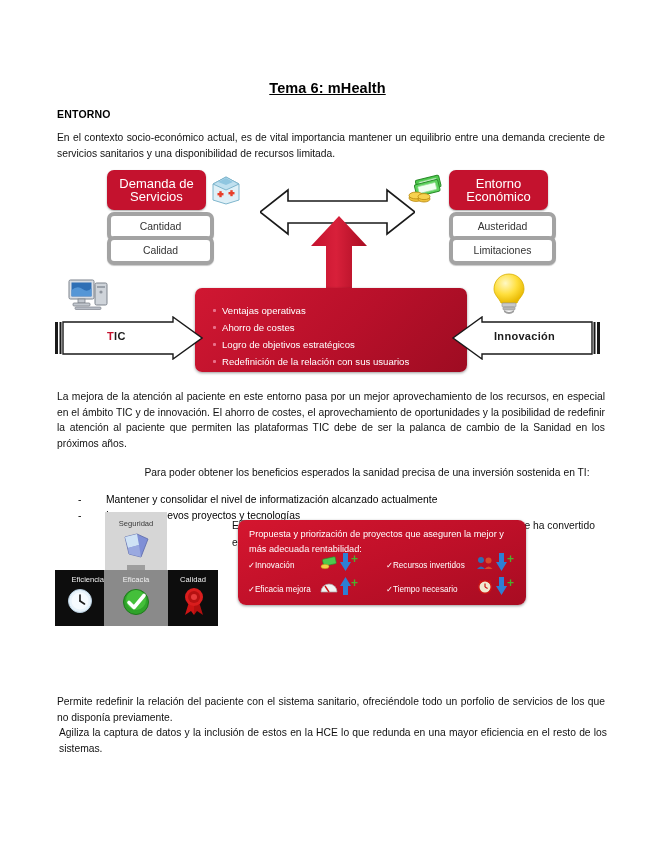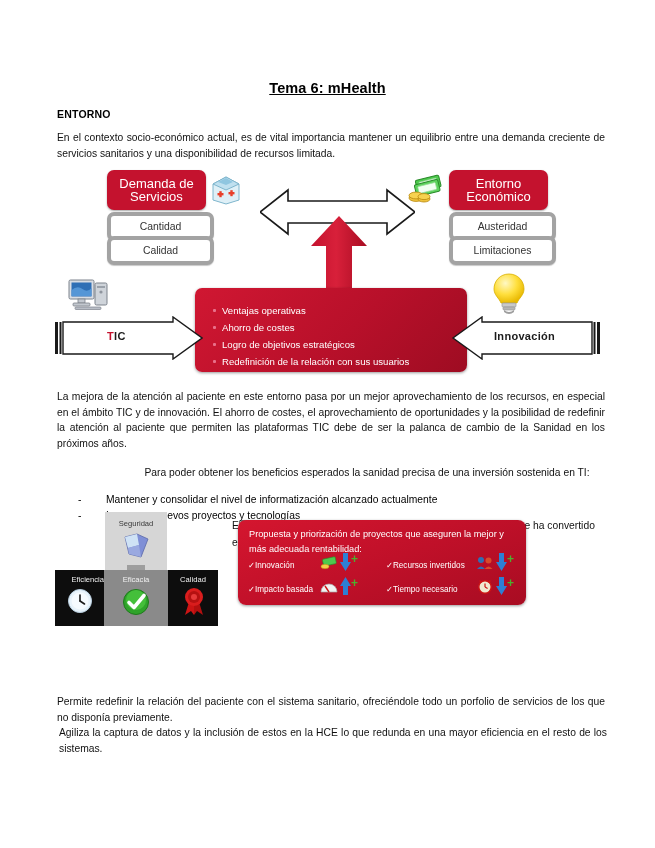--- a/index.html
+++ b/index.html
@@ -354,21 +354,21 @@
         </svg>
       </div>
       <div class="arrdown" style="left:258px;top:33px;">
         <svg width="11" height="18" viewBox="0 0 11 18">
             <polygon points="5.5,18 0,9 3,9 3,0 8,0 8,9 11,9" fill="#2e7fd4"></polygon>
           </svg>
       </div>
       <div class="plus" style="left:269px;top:33px;">+</div>
 
       <div class="rp-item" style="left:10px;top:64px;">
-        <span>✓</span><span>Impacto basada</span>
+        <span>✓</span><span>Eficacia mejora</span>
       </div>
       <div class="rp-ico" style="left:82px;top:60px;">
         <svg width="18" height="14" viewBox="0 0 18 14">
           <path d="M1 12 A8 8 0 0 1 17 12 Z" fill="#f2f2f2" stroke="#aaa" stroke-width=".7"></path>
           <path d="M9 12 L5 6" stroke="#cc1414" stroke-width="1.4"></path>
         </svg>
       </div>
       <div class="arrdown" style="left:102px;top:57px;">
         <svg width="11" height="18" viewBox="0 0 11 18">
             <polygon points="5.5,0 11,9 8,9 8,18 3,18 3,9 0,9" fill="#2e7fd4"></polygon>

